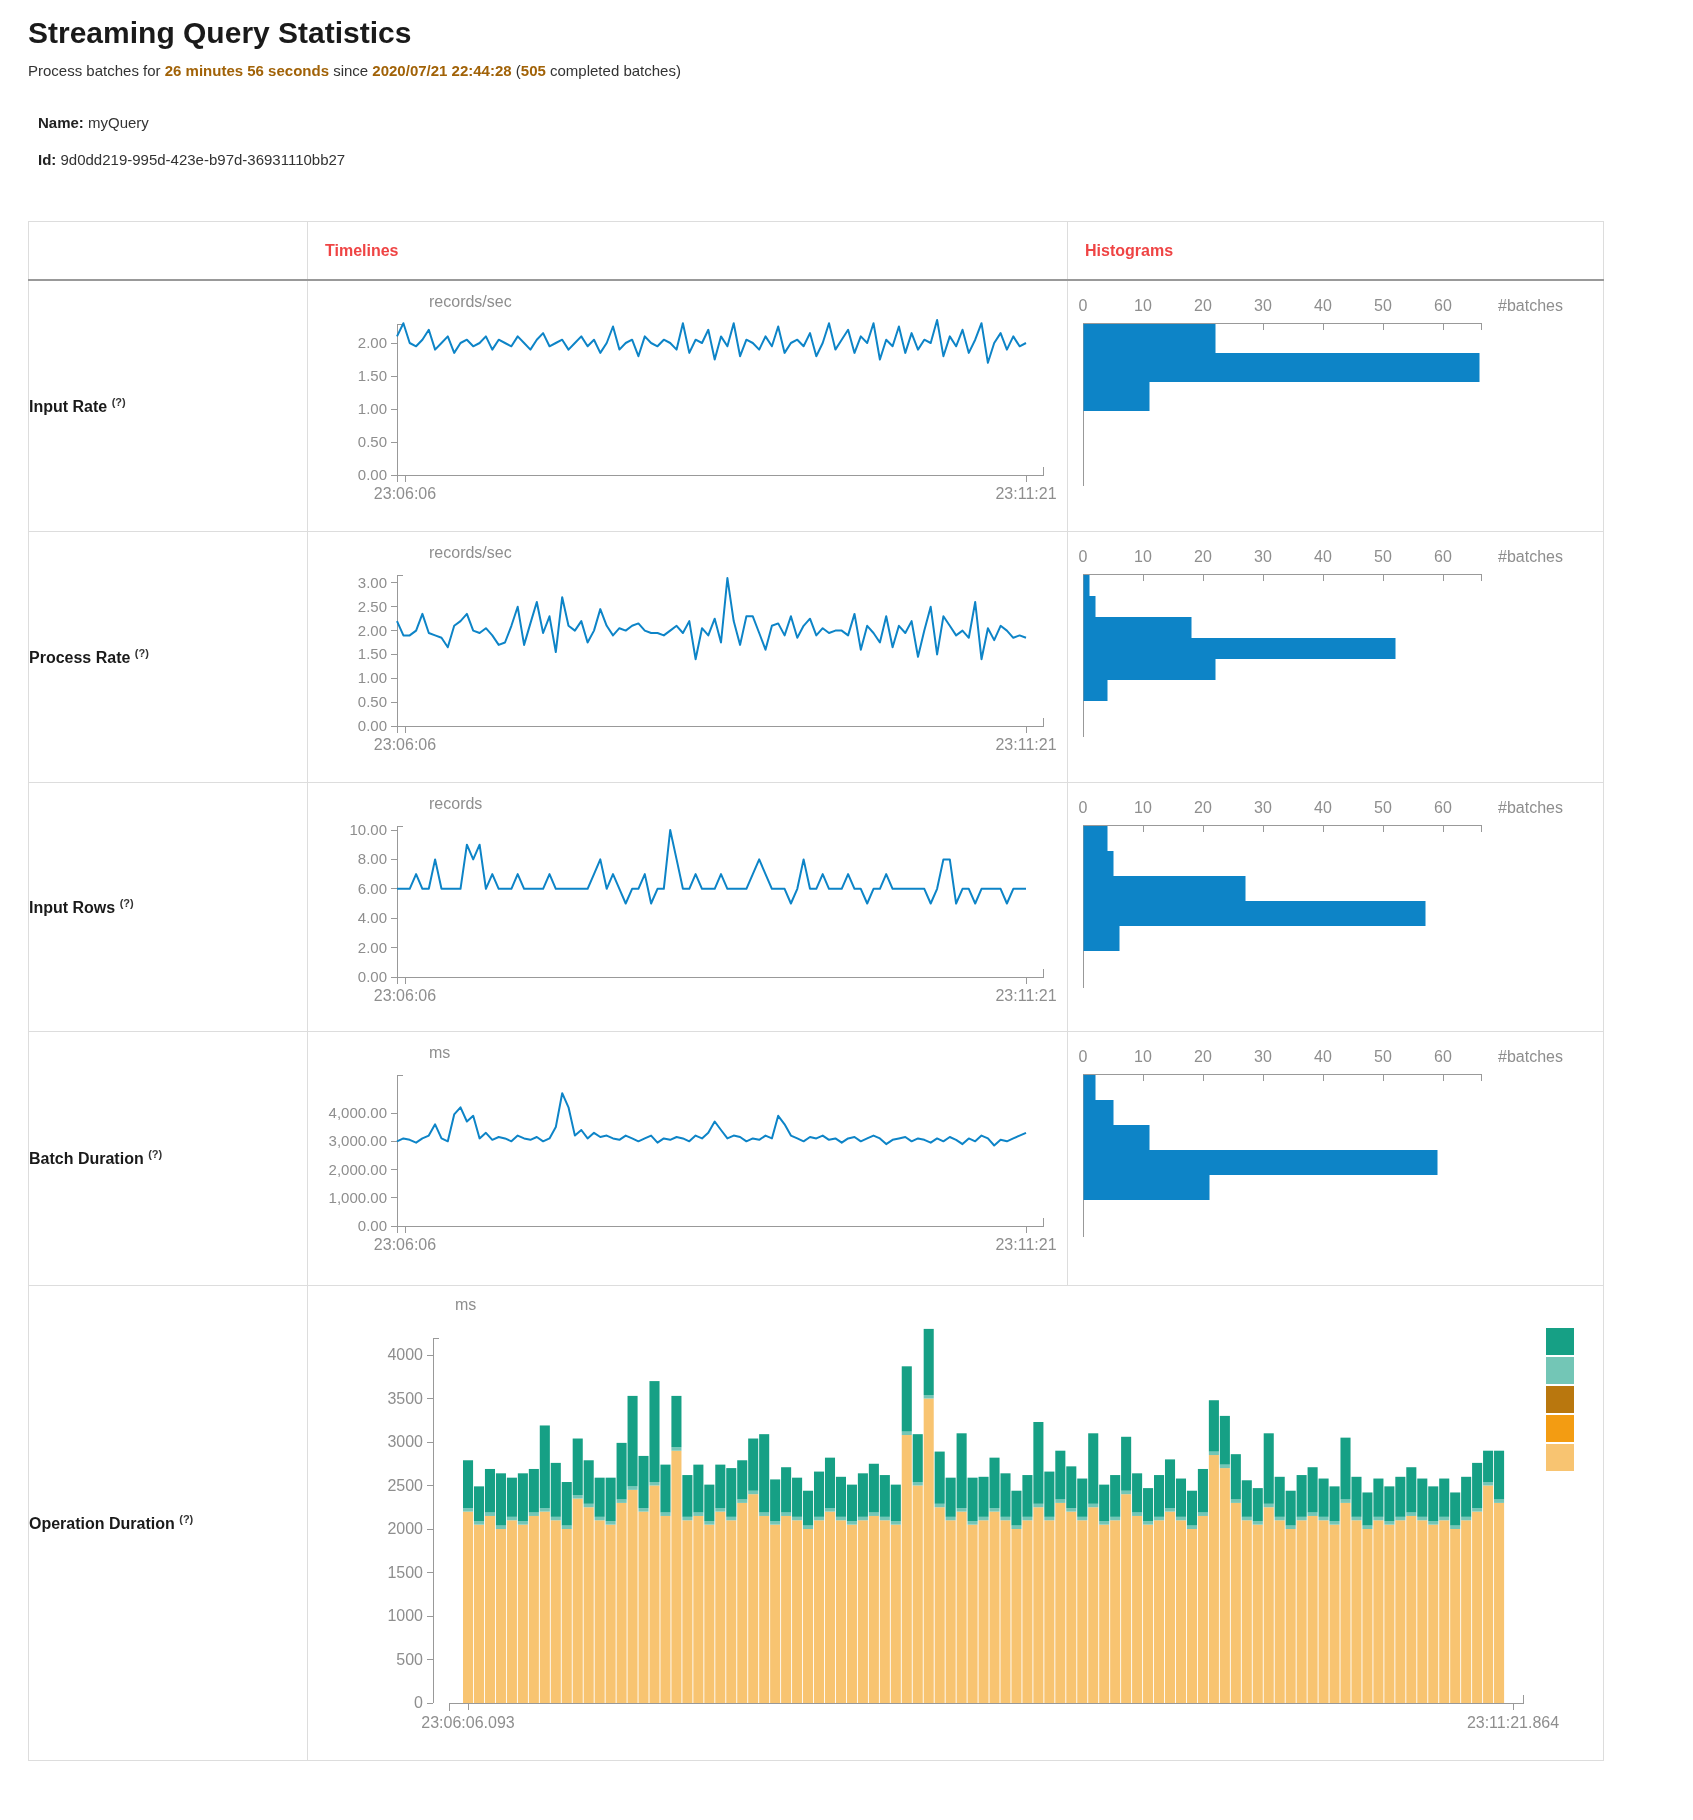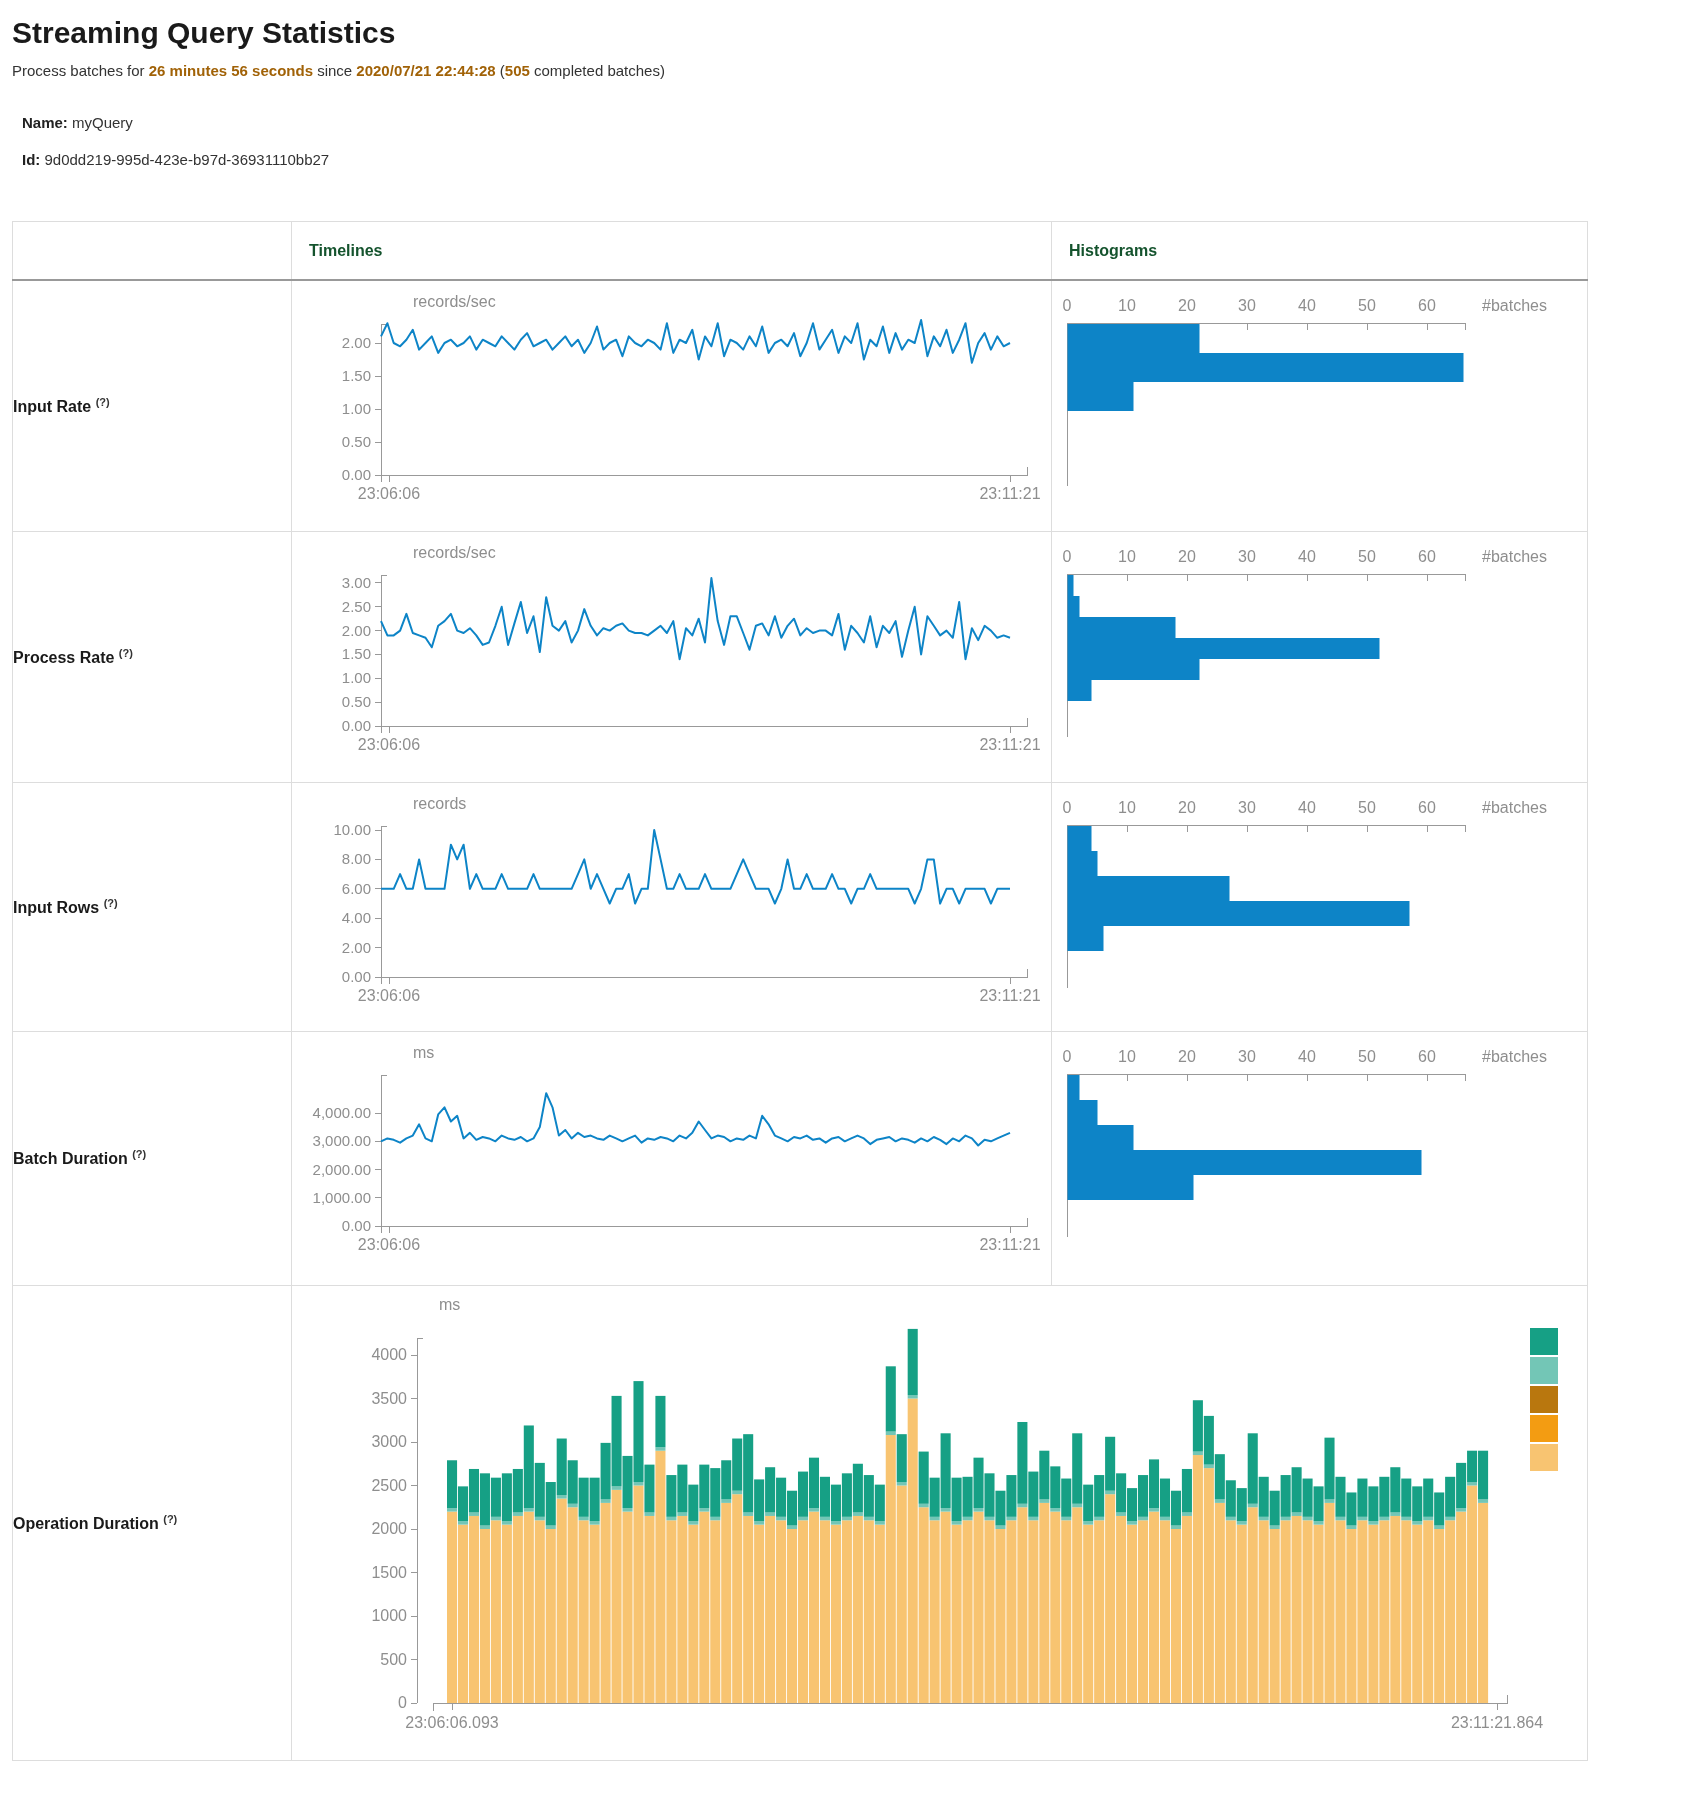--- a/index.html
+++ b/index.html
@@ -1,25 +1,25 @@
 <!DOCTYPE html>
 <html><head>
 <meta charset="utf-8">
 <style>
   html,body{margin:0;padding:0;background:#fff;}
   body{width:1693px;height:1820px;font-family:"Liberation Sans",sans-serif;color:#333;overflow:hidden;}
-  .wrap{padding:0 0 0 12px;}
+  .wrap{padding:0 0 0 28px;}
   h1{font-size:30px;font-weight:700;color:#1a1a1a;margin:16px 0 12px 0;}
   .runline{font-size:15px;margin:0 0 30px 0;white-space:pre-wrap;}
   .runline b{color:#a16207;}
   .meta{font-size:15px;line-height:27px;margin:10px;white-space:pre-wrap;}
   .meta b{color:#222;}
   table.stats{border-collapse:collapse;table-layout:fixed;width:1575px;margin-top:48px;}
   table.stats th, table.stats td{border:1px solid #ddd;padding:0;}
-  table.stats thead th{border-bottom:2px solid #999;text-align:left;font-size:16px;color:#14532d;
+  table.stats thead th{border-bottom:2px solid #999;text-align:left;font-size:16px;color:#ef4444;
     padding:20px 0 19px 17px;font-weight:700;height:44px;box-sizing:border-box;vertical-align:middle;}
   td.rowlab{vertical-align:middle;padding-left:17px;font-weight:700;font-size:16px;color:#1a1a1a;}
   td.rowlab sup{font-size:11px;color:#333;}
   td.chart{vertical-align:top;}
   svg{display:block;}
   .ct{fill:#8e8e8e;font-size:15px;}
   .unit{fill:#8e8e8e;font-size:16px;}
   .xl{fill:#8e8e8e;font-size:16px;}
   .ax{stroke:#999;stroke-width:1;fill:none;shape-rendering:crispEdges;}
   .opcell{position:relative;}

